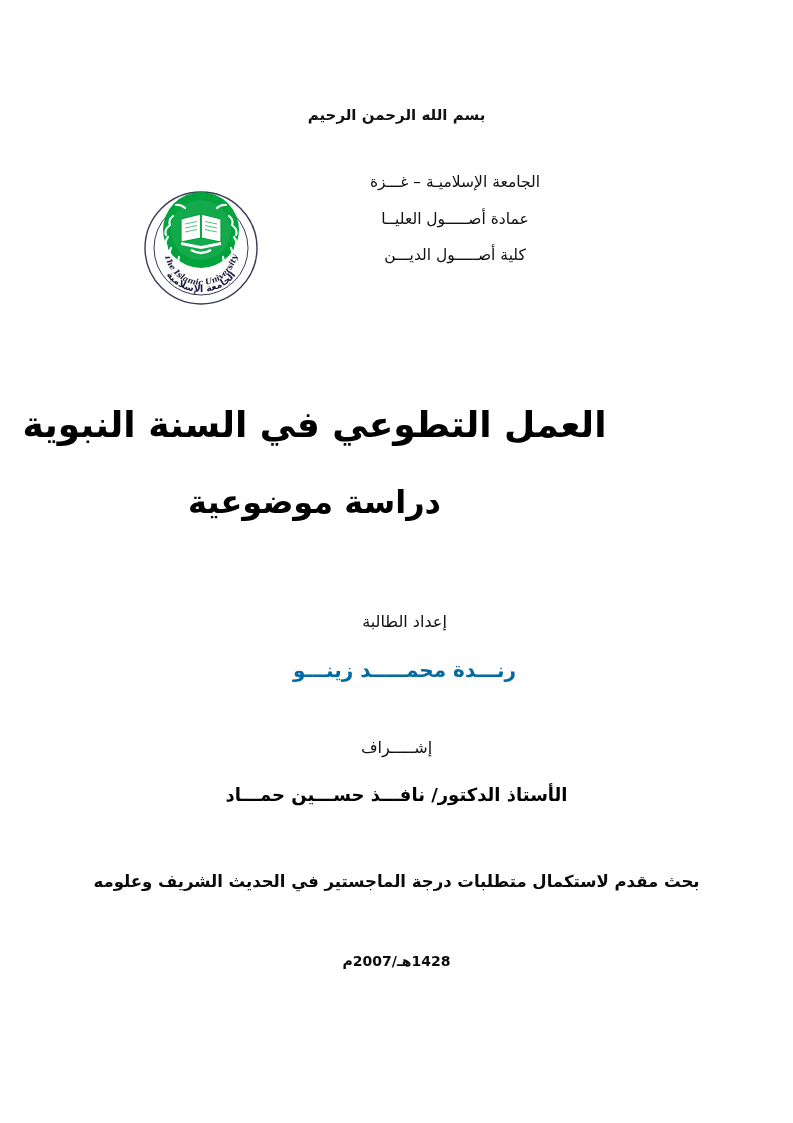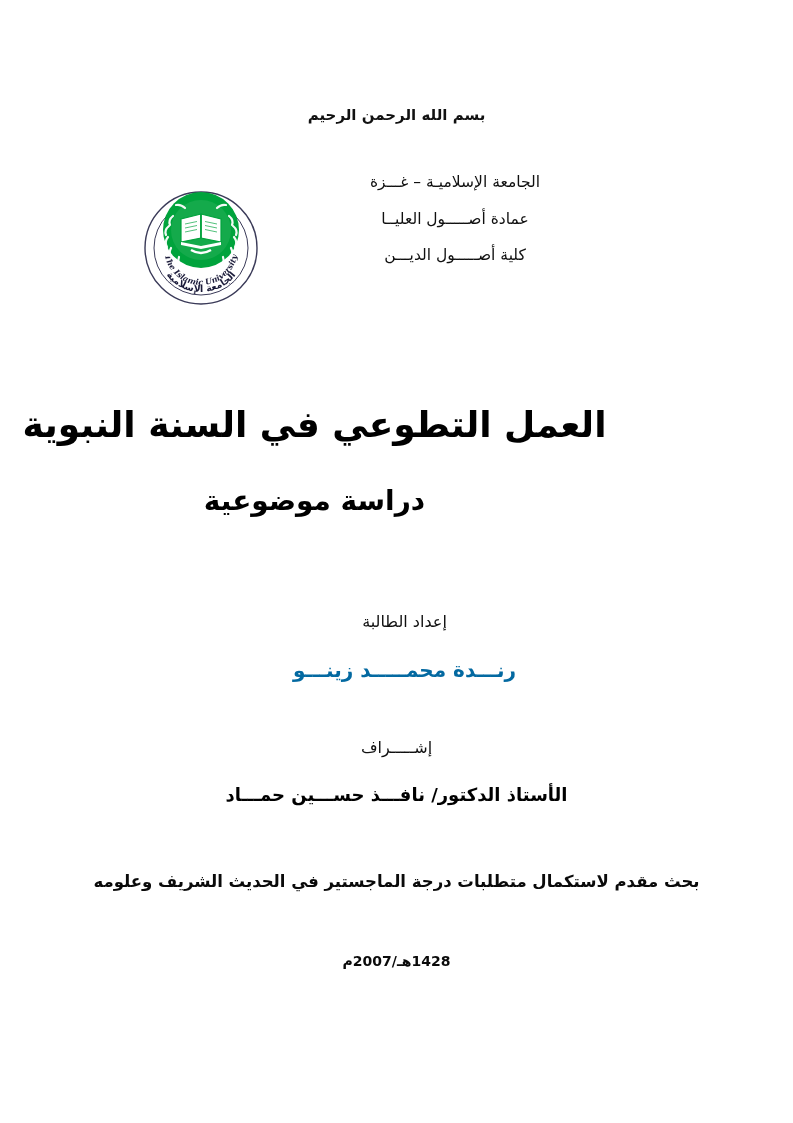--- a/index.html
+++ b/index.html
@@ -82,21 +82,21 @@
     margin-top: 27px;
   }
   .title-line-1 {
     font-size: 36px;
     font-weight: 800;
     color: #000000;
     line-height: 1.12;
     letter-spacing: 0.5px;
   }
   .title-line-2 {
-    font-size: 28px;
+    font-size: 32px;
     font-weight: 800;
     color: #000000;
     line-height: 1.12;
     margin-top: 40px;
     letter-spacing: 0.5px;
   }
 
   
   .author-block {
     position: absolute;

